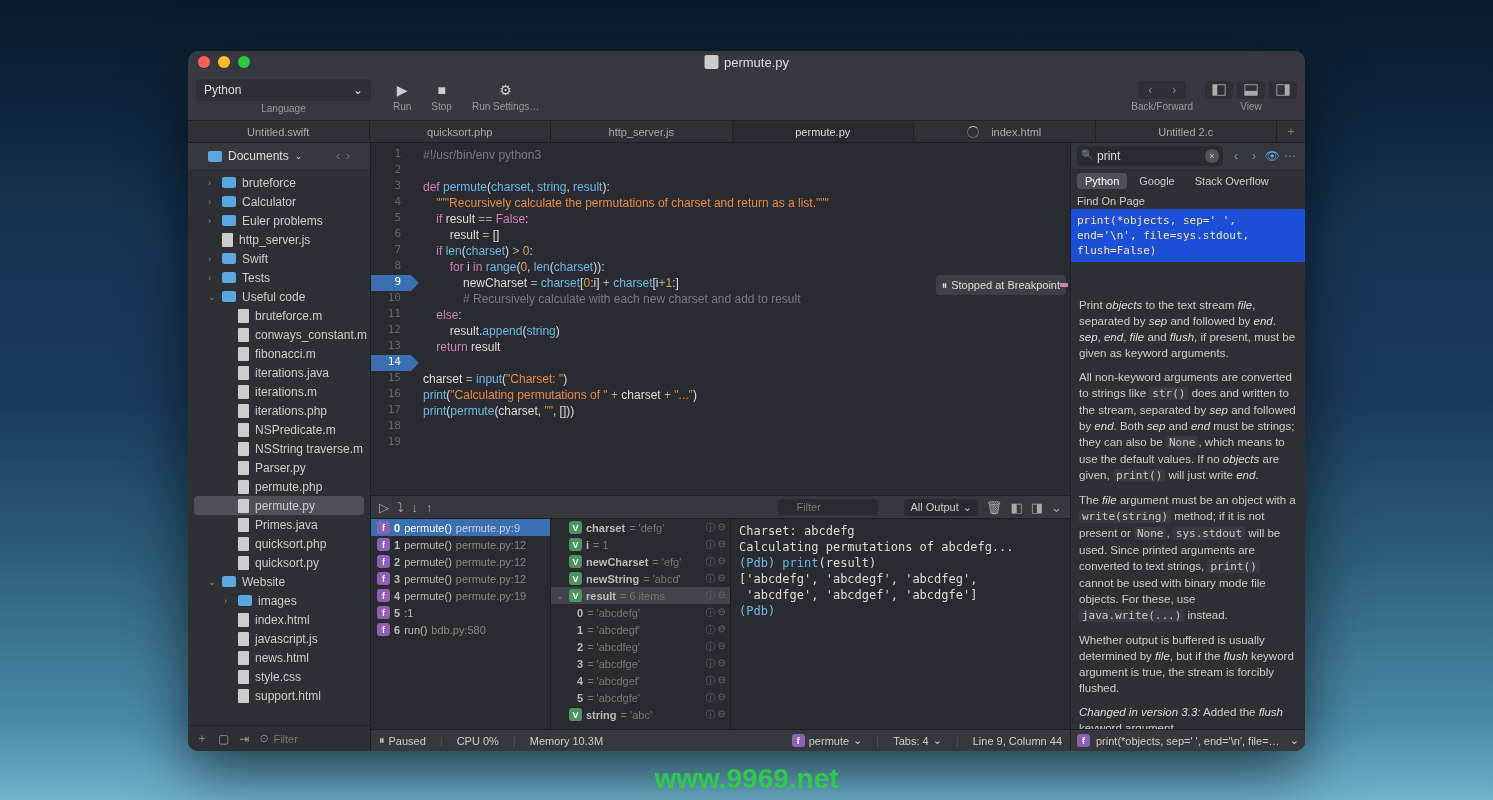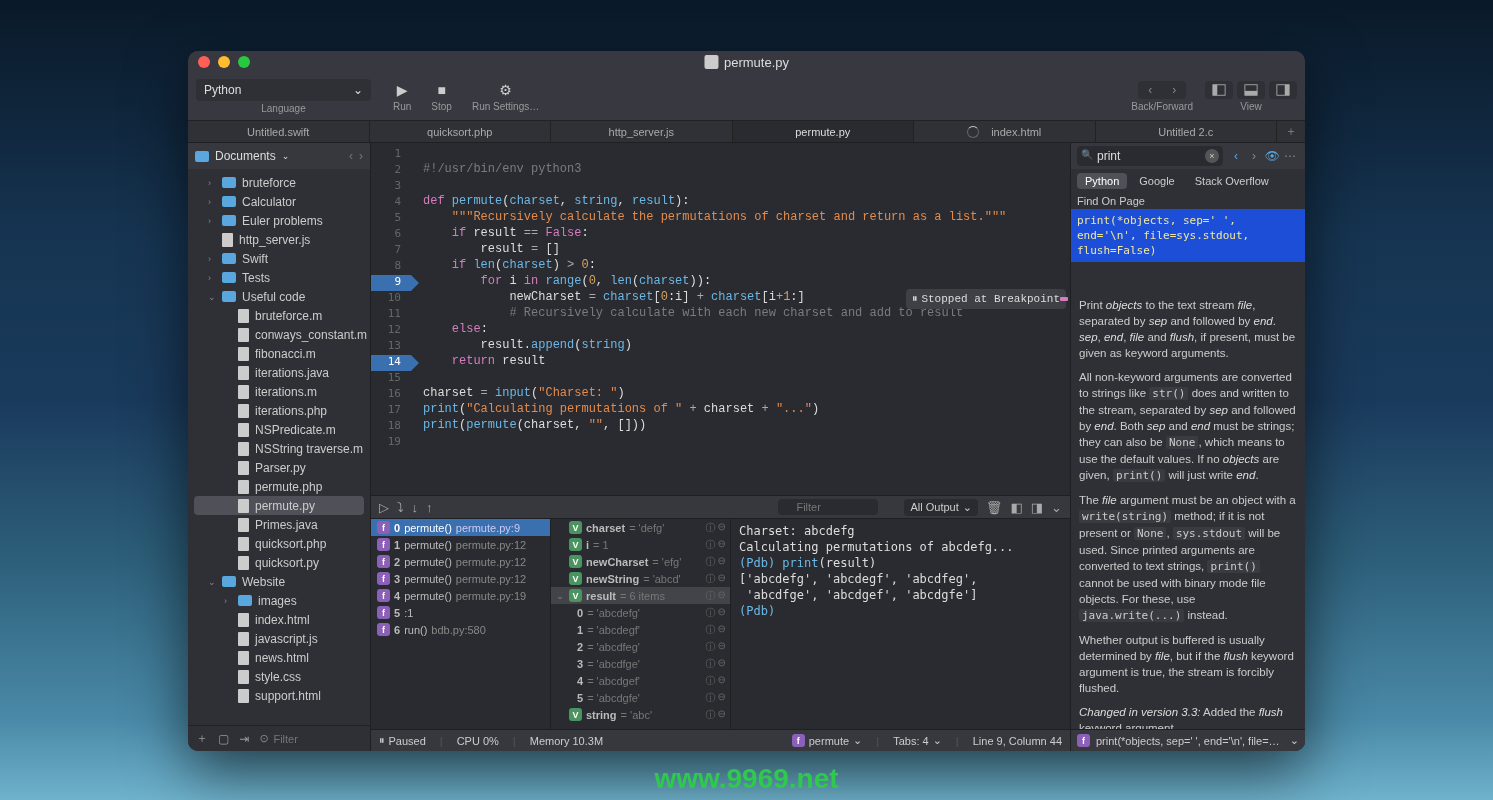--- a/index.html
+++ b/index.html
@@ -103,21 +103,21 @@
   background: #2f3036;
   display: flex;
   flex-direction: column;
   border-right: 1px solid #1e1f23;
 }
 .sb-header {
   height: 26px;
   background: #37383e;
   display: flex;
   align-items: center;
-  padding: 0 7px;
+  padding: 0 20px;
   gap: 6px;
   color: #ddd;
 }
 .sb-header .nav { margin-left: auto; display: flex; gap: 6px; color: #777; }
 .folder-ic { width: 14px; height: 11px; background: #5aa7e0; border-radius: 2px; display: inline-block; }
 .file-ic { width: 11px; height: 14px; background: #ccc; border-radius: 1px; display: inline-block; }
 .tree { flex: 1; overflow-y: auto; padding: 4px 0; }
 .tree-item { height: 19px; display: flex; align-items: center; padding-left: 10px; gap: 6px; font-size: 12px; color: #ccc; cursor: pointer; white-space: nowrap; }
 .tree-item.d1 { padding-left: 20px; }
 .tree-item.d2 { padding-left: 36px; }
@@ -145,21 +145,21 @@
 }
 .gline.cur { background: #3a6fb0; color: #fff; }
 .gline.cur::after {
   content: "";
   position: absolute;
   right: -8px; top: 0;
   border-top: 8px solid transparent;
   border-bottom: 8px solid transparent;
   border-left: 8px solid #3a6fb0;
 }
-.code { flex: 1; padding: 4px 12px; font-family: Liberation Mono, monospace; font-size: 12px; line-height: 16px; color: #ddd; position: relative; overflow:hidden;margin-top:14px; }
+.code { flex: 1; padding: 4px 12px; font-family: Liberation Sans, sans-serif; font-size: 12px; line-height: 16px; color: #ddd; position: relative; overflow:hidden; }
 .cline { height: 16px; white-space: pre; }
 .cline.hl { background: #35363c; }
 .kw { color: #d67cc0; }
 .fn { color: #6bb8e6; }
 .str { color: #e58b4a; }
 .num { color: #d6a35c; }
 .cmt { color: #7a7b82; }
 .op { color: #aaa; }
 .bp-flag {
   position: absolute;

